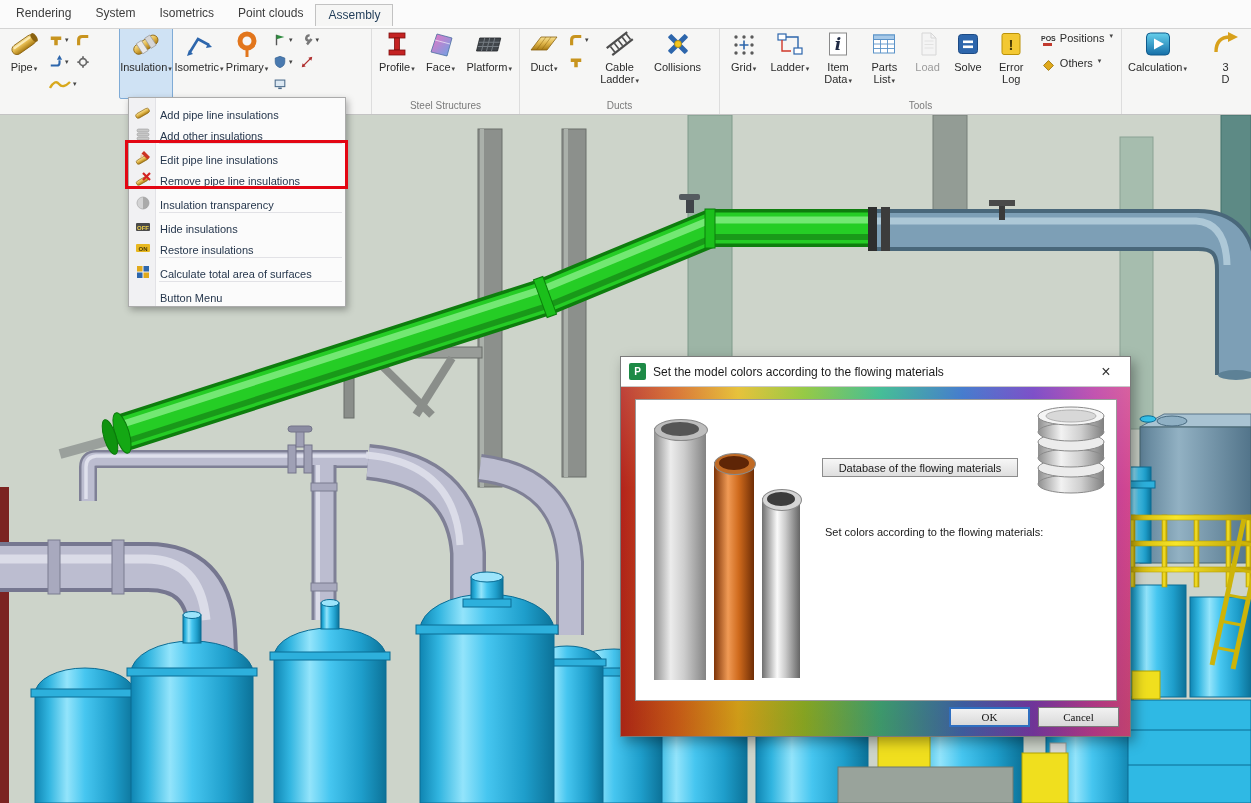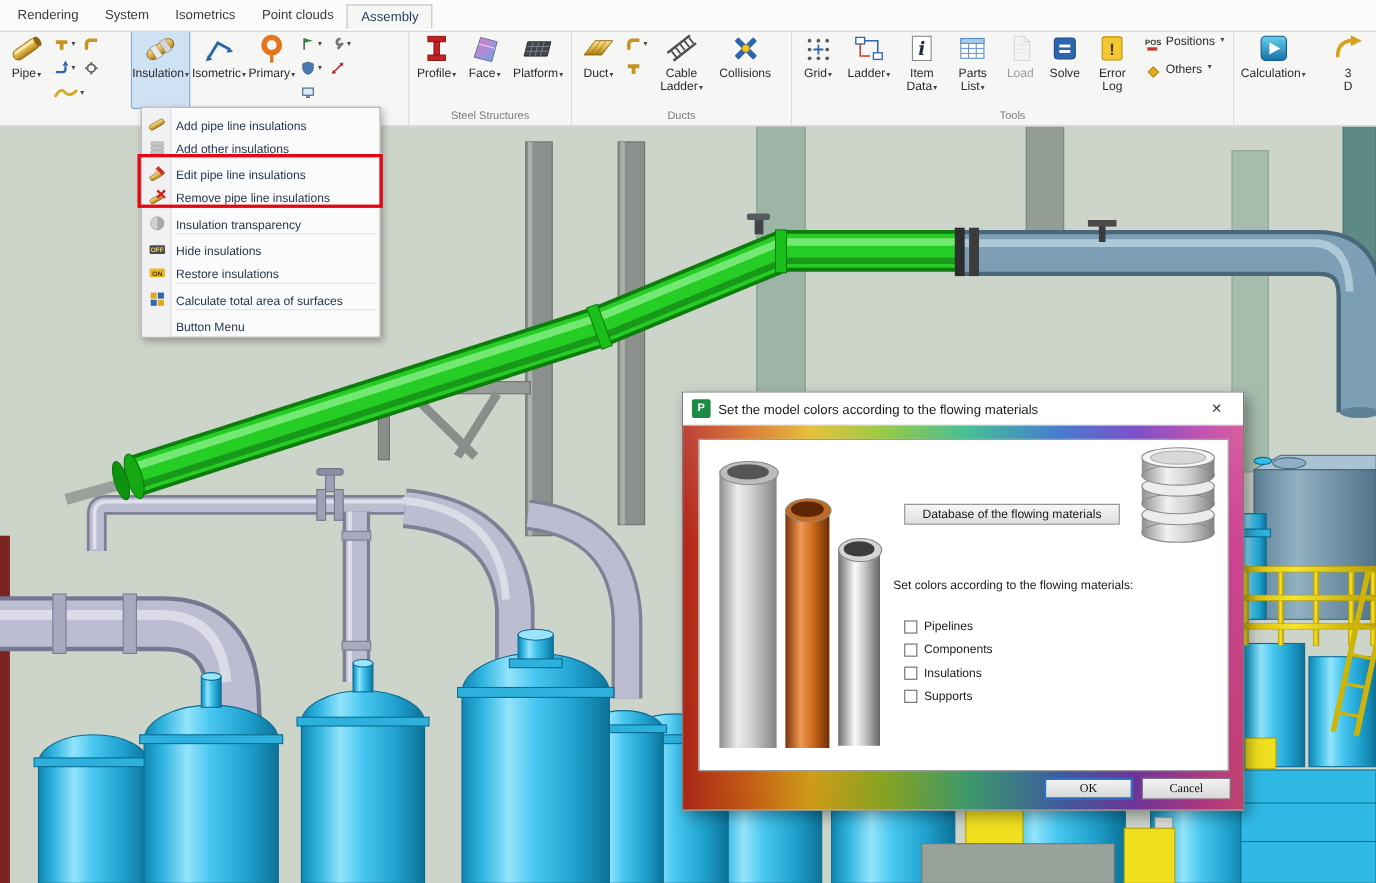--- a/index.html
+++ b/index.html
@@ -55,21 +55,21 @@
   .cyl::before{content:"";position:absolute;left:0;top:-9px;width:100%;height:20px;border-radius:50%;border:1px solid #8a8a8a}
   .cyl::after{content:"";position:absolute;left:13%;top:-6px;width:74%;height:14px;border-radius:50%}
   .cyl-gray{left:12px;top:22px;width:52px;height:252px;background:linear-gradient(90deg,#8f8f8f,#ececec 32%,#cdcdcd 58%,#838383)}
   .cyl-gray::before{background:#bdbdbd}.cyl-gray::after{background:#555}
   .cyl-copper{left:72px;top:56px;width:40px;height:218px;background:linear-gradient(90deg,#7e3408,#f09a55 35%,#cf6a1c 62%,#6e2d06)}
   .cyl-copper::before{background:#c06a24}.cyl-copper::after{background:#5e2506}
   .cyl-silver{left:120px;top:92px;width:38px;height:180px;background:linear-gradient(90deg,#6f6f6f,#fafafa 40%,#cacaca 62%,#656565)}
   .cyl-silver::before{background:#d5d5d5}.cyl-silver::after{background:#3c3c3c}
   .db-btn{position:absolute;left:186px;top:58px;width:196px;height:19px;font-size:11px;font-family:"Liberation Sans",sans-serif;background:linear-gradient(#f7f7f7,#dedede);border:1px solid #8c8c8c;color:#1a1a1a}
   .db-icon{position:absolute;left:392px;top:4px;width:86px;height:90px}
-  .instruction{position:absolute;left:176px;top:126px;font-size:11px;color:#1a1a1a}
+  .instruction{position:absolute;left:189px;top:126px;font-size:11px;color:#1a1a1a}
   .checks{position:absolute;left:186px;top:164px;display:flex;flex-direction:column;gap:9px}
   .chk{display:flex;align-items:center;gap:6px;font-size:11px;color:#1a1a1a}
   .box{width:12px;height:12px;background:#fff;border:1px solid #6a6a6a;flex:0 0 12px}
   .dlg-buttons{position:absolute;right:11px;bottom:9px;display:flex;gap:8px;z-index:1}
   .dbtn{width:81px;height:20px;font-size:11px;font-family:Liberation Serif, serif;background:linear-gradient(#f2f2f2,#d9d9d9);border:1px solid #7a7a7a;color:#111}
   .dbtn.ok{border:2px solid #2f6fc0}
 </style>
 </head>
 <body>
 
@@ -713,38 +713,20 @@
               <ellipse cx="43" cy="54" rx="33" ry="9" fill="url(#gSilver)"></ellipse>
               <ellipse cx="43" cy="38" rx="33" ry="9" fill="#ececec"></ellipse>
               <rect x="10" y="12" width="66" height="16" fill="url(#gSilver)" stroke="none"></rect>
               <ellipse cx="43" cy="28" rx="33" ry="9" fill="url(#gSilver)"></ellipse>
               <ellipse cx="43" cy="12" rx="33" ry="9" fill="#f5f5f5"></ellipse>
               <ellipse cx="43" cy="12" rx="25" ry="6" fill="#d8d8d8" stroke="#b0b0b0"></ellipse>
             </g>
           </svg>
         </span>
         <div class="instruction">Set colors according to the flowing materials:</div>
-        <div class="checks">
-          <label class="chk">
-              <span class="box"></span>
-              <span>Pipelines</span>
-            </label>
-          <label class="chk">
-              <span class="box"></span>
-              <span>Components</span>
-            </label>
-          <label class="chk">
-              <span class="box"></span>
-              <span>Insulations</span>
-            </label>
-          <label class="chk">
-              <span class="box"></span>
-              <span>Supports</span>
-            </label>
-        </div>
       </div>
       <div class="dlg-buttons">
         <button class="dbtn ok">OK</button>
         <button class="dbtn">Cancel</button>
       </div>
     </div>
   </div>
 
 </div>
 

